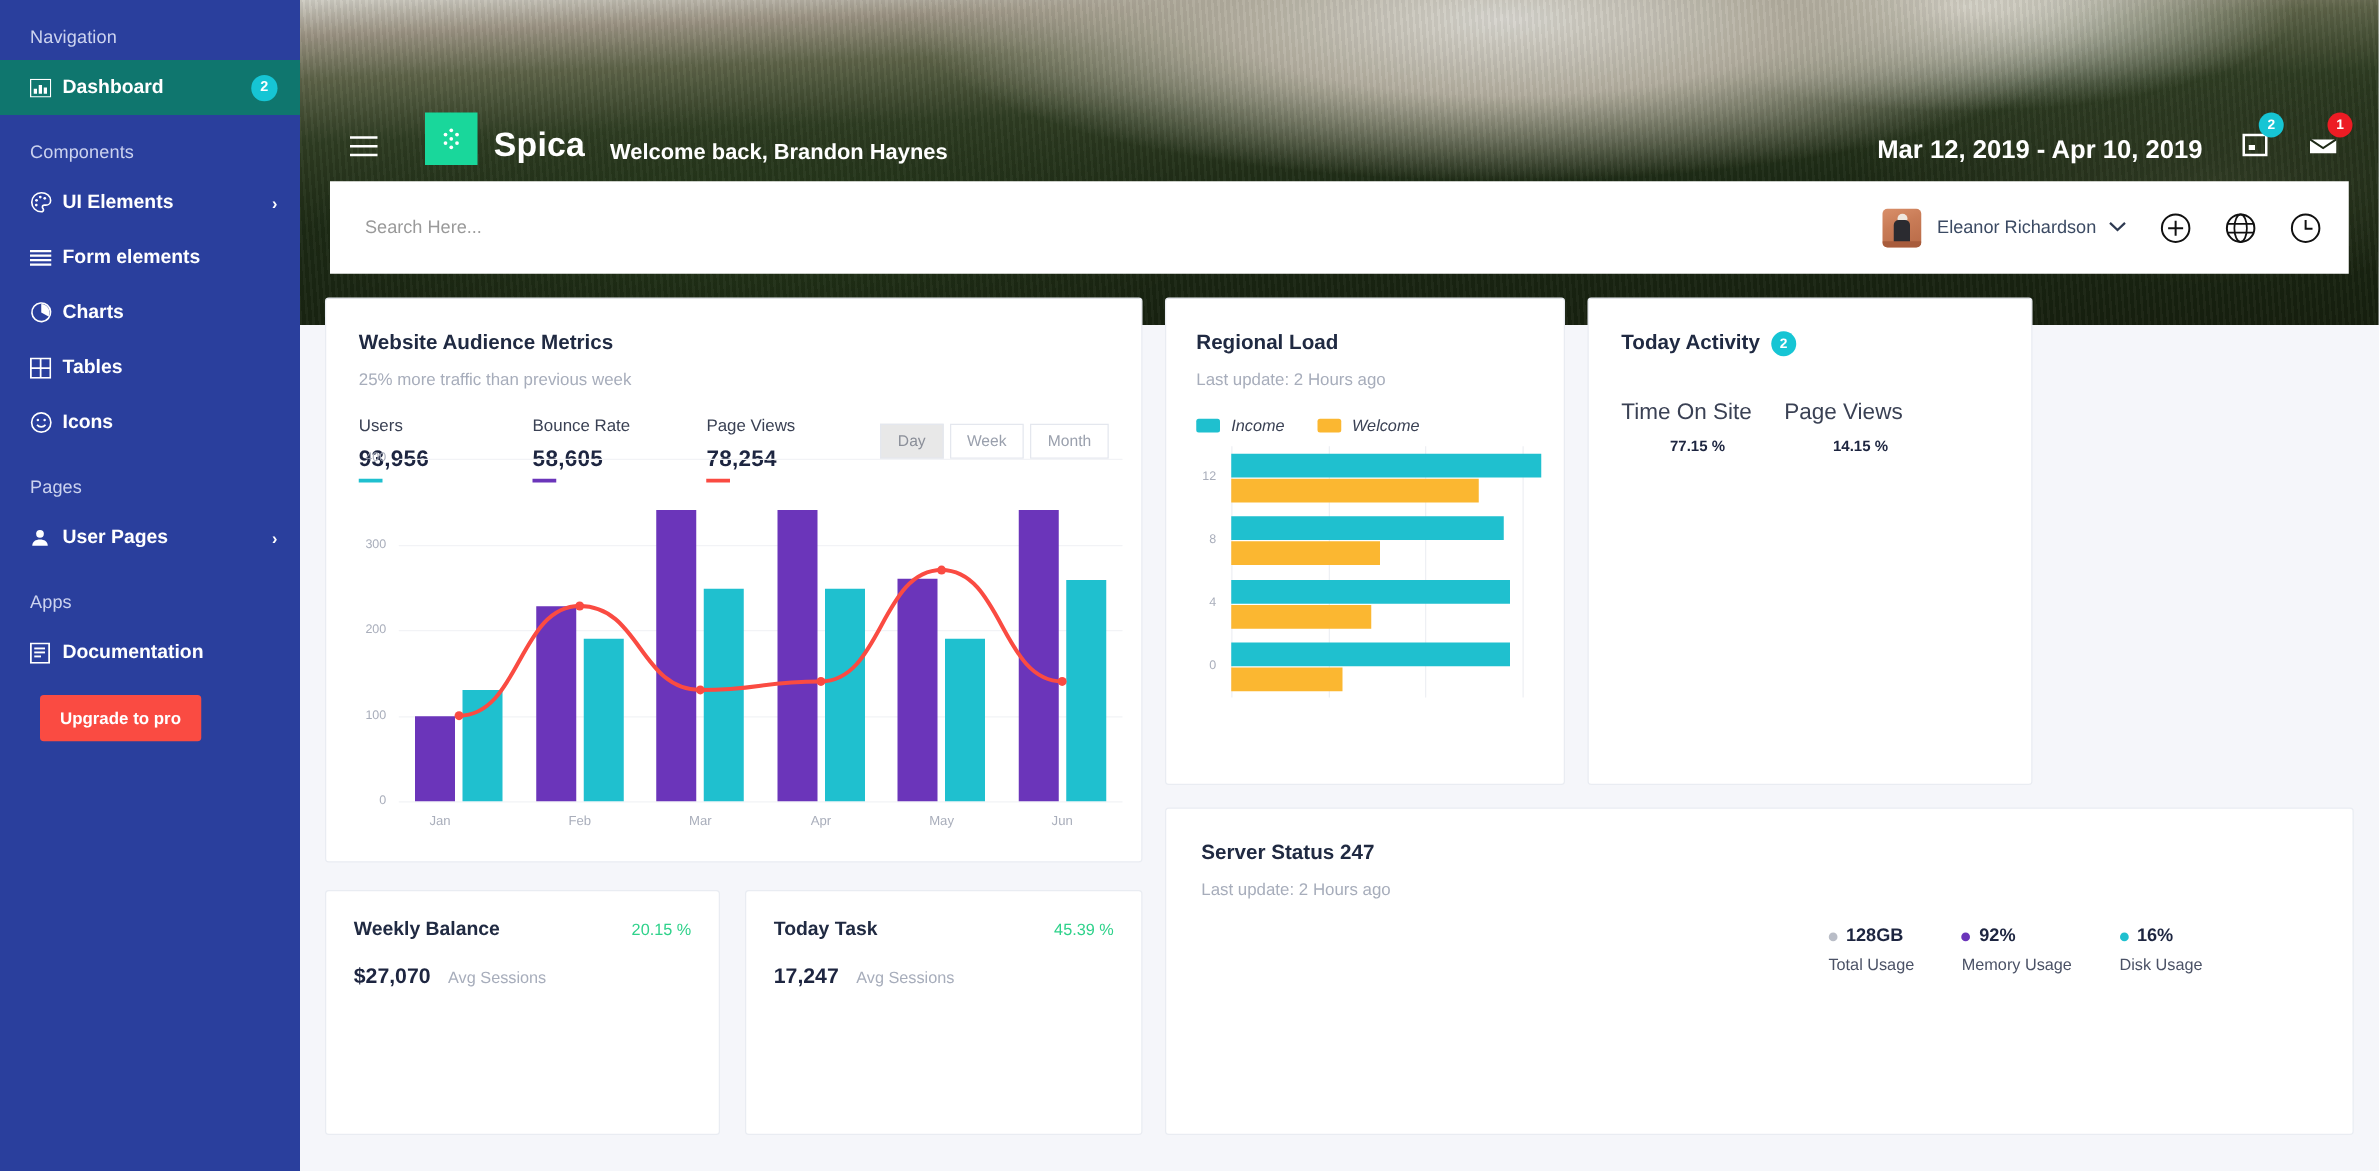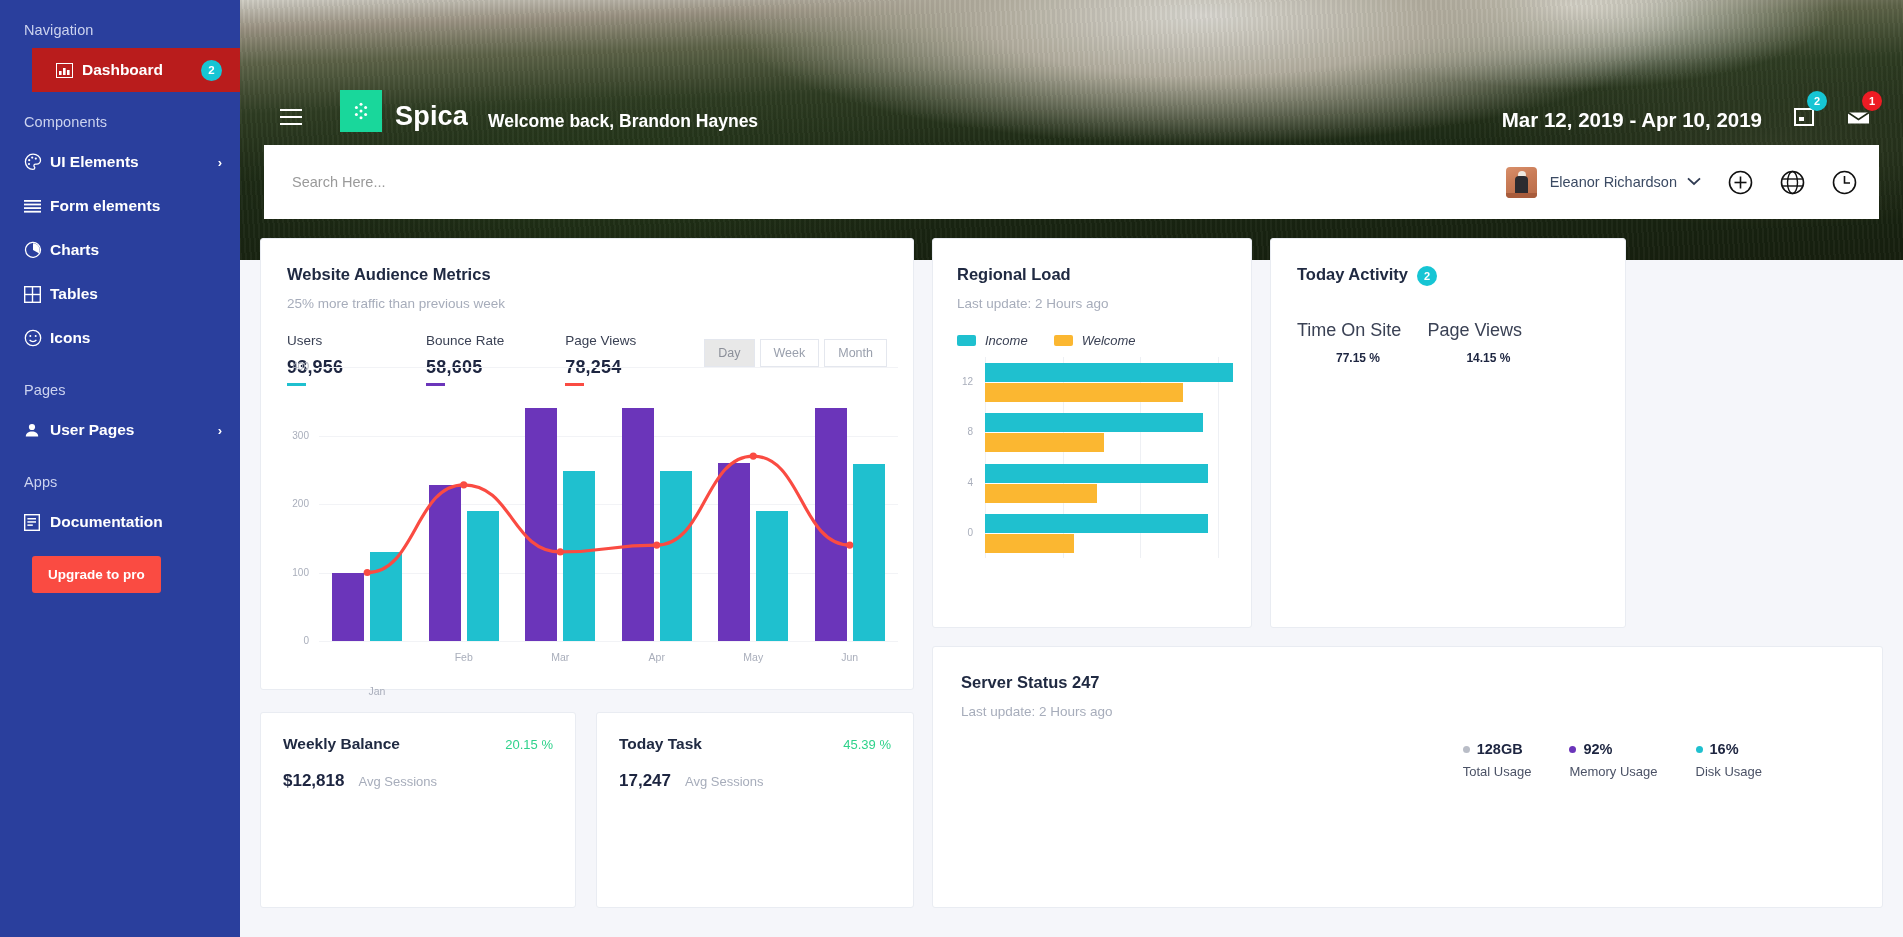--- a/index.html
+++ b/index.html
@@ -16,21 +16,21 @@
     background:#2a3f9d; z-index:30;
     display:flex; flex-direction:column;
   }
   .nav-caption {
     color:#ccd3ef; font-size:14.5px; padding:22px 0 10px 24px; letter-spacing:.1px;
   }
   .nav-item {
     display:flex; align-items:center; height:44px; padding:0 18px 0 24px;
     color:#ffffff; font-size:15.5px; font-weight:bold; cursor:pointer; position:relative;
   }
-  .nav-item.active { background:#b91c1c;margin-left:32px; }
+  .nav-item.active { background:#0f766e; }
   .nav-ico {
     width:26px; height:22px; display:flex; align-items:center; justify-content:flex-start;
     flex:0 0 26px; color:#fff;
   }
   .nav-ico svg { display:block; }
   .nav-label { flex:1; white-space:nowrap; }
   .nav-badge {
     background:#16c5d4; color:#fff; font-size:11.5px; font-weight:bold;
     border-radius:50%; width:21px; height:21px; line-height:21px; text-align:center;
   }
@@ -429,21 +429,21 @@
         <div class="gridline" style="top: 205.5px;"></div>
         <div class="y-lab" style="left: 0px; top: 199.5px;">100</div>
         <div class="gridline" style="top: 137px;"></div>
         <div class="y-lab" style="left: 0px; top: 131px;">200</div>
         <div class="gridline" style="top: 68.5px;"></div>
         <div class="y-lab" style="left: 0px; top: 62.5px;">300</div>
         <div class="gridline" style="top: 0px;"></div>
         <div class="y-lab" style="left: 0px; top: -6px;">400</div>
         <div class="bar p" style="left: 49.25px; width: 32px; bottom: 26px; height: 68.5px;"></div>
         <div class="bar t" style="left: 87.25px; width: 32px; bottom: 26px; height: 89.05px;"></div>
-        <div class="x-lab" style="left: 70px; top: 284px; margin-top: 34px;">Jan</div>
+        <div class="x-lab" style="left: 45px; top: 284px;">Jan</div>
         <div class="bar p" style="left: 145.75px; width: 32px; bottom: 26px; height: 156.18px;"></div>
         <div class="bar t" style="left: 183.75px; width: 32px; bottom: 26px; height: 130.15px;"></div>
         <div class="x-lab" style="left: 156.75px; top: 284px;">Feb</div>
         <div class="bar p" style="left: 242.25px; width: 32px; bottom: 26px; height: 232.9px;"></div>
         <div class="bar t" style="left: 280.25px; width: 32px; bottom: 26px; height: 169.88px;"></div>
         <div class="x-lab" style="left: 253.25px; top: 284px;">Mar</div>
         <div class="bar p" style="left: 338.75px; width: 32px; bottom: 26px; height: 232.9px;"></div>
         <div class="bar t" style="left: 376.75px; width: 32px; bottom: 26px; height: 169.88px;"></div>
         <div class="x-lab" style="left: 349.75px; top: 284px;">Apr</div>
         <div class="bar p" style="left: 435.25px; width: 32px; bottom: 26px; height: 178.1px;"></div>
@@ -714,21 +714,21 @@
       </div>
     </div>
   </div>
 
   <div class="card" id="weekly">
     <div class="sc-head">
       <span class="sc-title">Weekly Balance</span>
       <span class="sc-pct">20.15 %</span>
     </div>
     <div class="sc-row">
-      <span class="sc-val">$12,818</span>
+      <span class="sc-val">$27,070</span>
       <span class="sc-sub">Avg Sessions</span>
     </div>
   </div>
 
   <div class="card" id="todaytask">
     <div class="sc-head">
       <span class="sc-title">Today Task</span>
       <span class="sc-pct">45.39 %</span>
     </div>
     <div class="sc-row">

